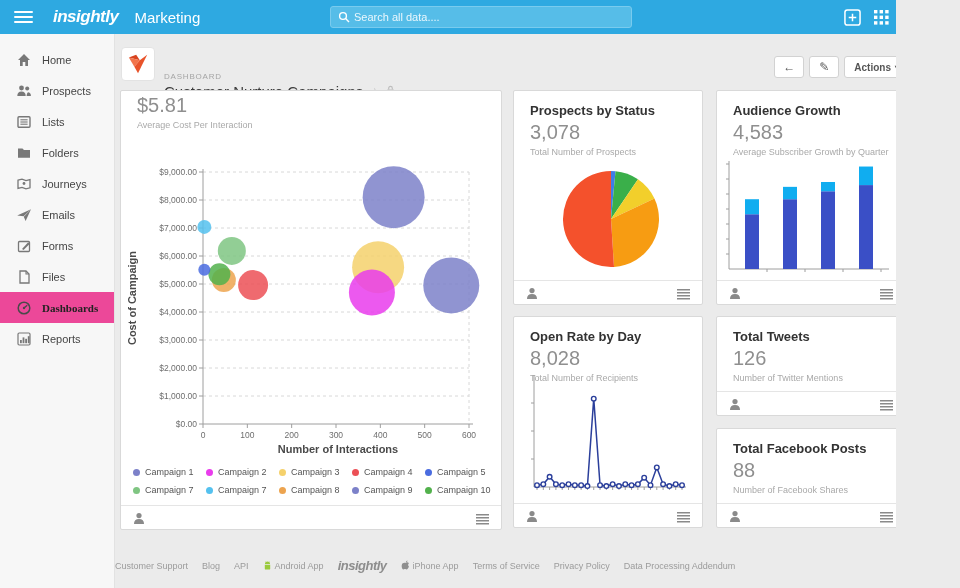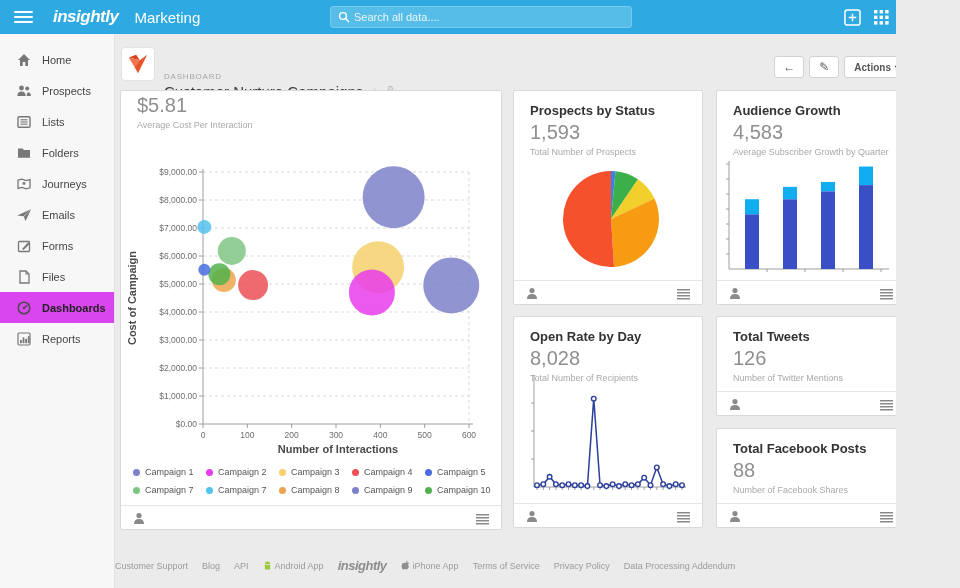--- a/index.html
+++ b/index.html
@@ -17,21 +17,21 @@
   .searchwrap input { flex:1; background:transparent; border:none; outline:none; color:#fff; font-size:11px; font-family:"Liberation Sans", sans-serif; }
   .searchwrap input::placeholder { color:#eaf7fd; }
   .tb-right { position:absolute; right:8px; top:0; height:34px; display:flex; align-items:center; gap:13px; }
   .tb-ic { display:flex; align-items:center; cursor:pointer; }
   .avatar { width:22px; height:22px; border-radius:50%; background:#4d4a48; overflow:hidden; border:1px solid #7fcbed; }
 
   
   .sidebar { position:absolute; left:0; top:34px; width:115px; height:554px; background:#f7f7f7; border-right:1px solid #e2e2e2; padding-top:10px; }
   .side-item { height:31px; display:flex; align-items:center; padding-left:15px; gap:10px; cursor:pointer; color:#454545; font-size:11px; }
   .side-item .si { width:17px; display:flex; justify-content:center; }
-  .side-item.active { background:#d946ef; font-weight:bold; color:#222; }
+  .side-item.active { background:#ec4899; font-weight:bold; color:#222;font-family:Liberation Serif, serif; }
 
   
   .main { position:absolute; left:115px; top:34px; width:845px; height:554px; }
   .ph-tile { position:absolute; left:6px; top:13px; width:34px; height:34px; background:#fff; border:1px solid #e3e3e3; border-radius:4px; display:flex; align-items:center; justify-content:center; }
   .ph-text { position:absolute; left:49px; top:15px;margin-top:23px; }
   .eyebrow { font-size:8px; color:#a5a5a5; letter-spacing:.8px; }
   .ptitle { font-size:15px; color:#3a3a3a; margin-top:2px; display:flex; align-items:center; gap:7px; }
   .ptitle .mini { color:#bdbdbd; font-size:10px; }
   .hbtns { position:absolute; right:50px; top:22px; display:flex; gap:5px; }
   .btn { height:22px; background:#fff; border:1px solid #d2d2d2; border-radius:3px; font-size:10px; color:#555; display:flex; align-items:center; justify-content:center; cursor:pointer; padding:0 9px; }
@@ -363,21 +363,21 @@
               <rect y="1" width="13" height="1.5"></rect>
               <rect y="4" width="13" height="1.5"></rect>
               <rect y="7" width="13" height="1.5"></rect>
               <rect y="10" width="13" height="1.5"></rect>
             </svg></span>
       </div>
     </div>
 
     <div class="card" style="left:398px;top:56px;width:190px;height:215px">
       <div class="ct">Prospects by Status</div>
-      <div class="cm">1,593</div>
+      <div class="cm">3,078</div>
       <div class="cs">Total Number of Prospects</div>
       <div class="chart" id="pie-chart" style="top:66px"><svg width="190" height="128" viewBox="0 0 190 128">
             <path d="M 97 62 L 97 14 A 48 48 0 0 1 101.51719903928868 14.21302569905216 Z" fill="#3f7de8"></path>
             <path d="M 97 62 L 101.51719903928868 14.21302569905216 A 48 48 0 0 1 123.98000213690227 22.300132434821037 Z" fill="#3aaf4a"></path>
             <path d="M 97 62 L 123.98000213690227 22.300132434821037 A 48 48 0 0 1 140.43169851836893 41.56259400487652 Z" fill="#f2cf2b"></path>
             <path d="M 97 62 L 140.43169851836893 41.56259400487652 A 48 48 0 0 1 100.01394493740705 109.90528296455703 Z" fill="#f79c12"></path>
             <path d="M 97 62 L 100.01394493740705 109.90528296455703 A 48 48 0 1 1 96.99999999999999 14 Z" fill="#f4512c"></path>
           </svg></div>
       <div class="cfoot">
         <span class="fic left"><svg width="12" height="13" viewBox="0 0 12 13" fill="#8a8a8a">

